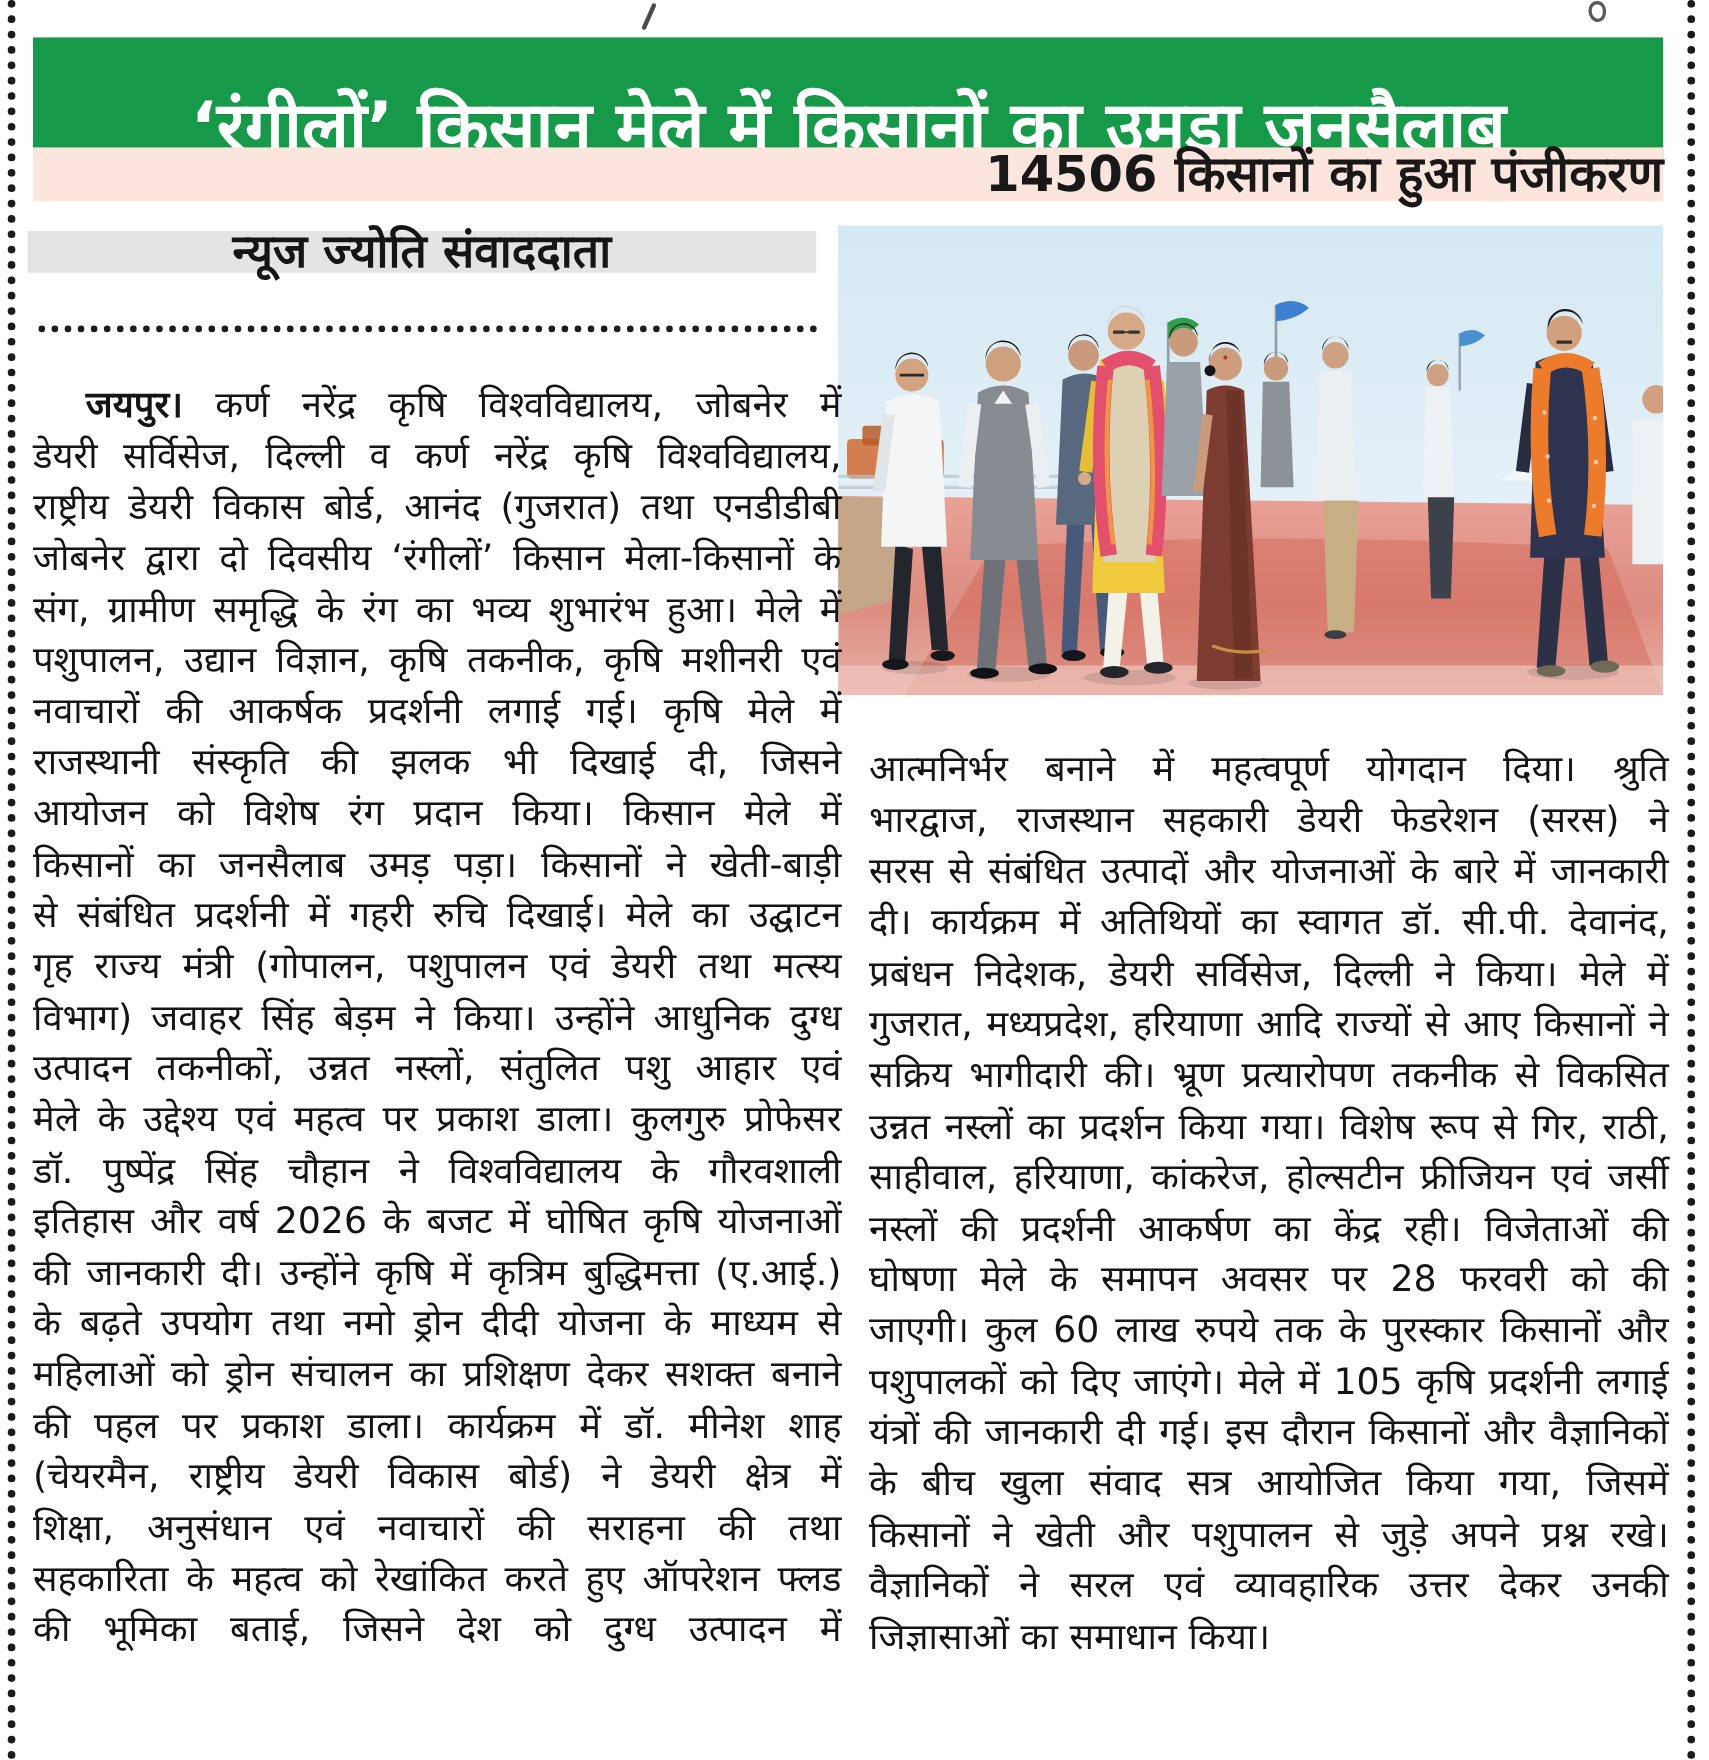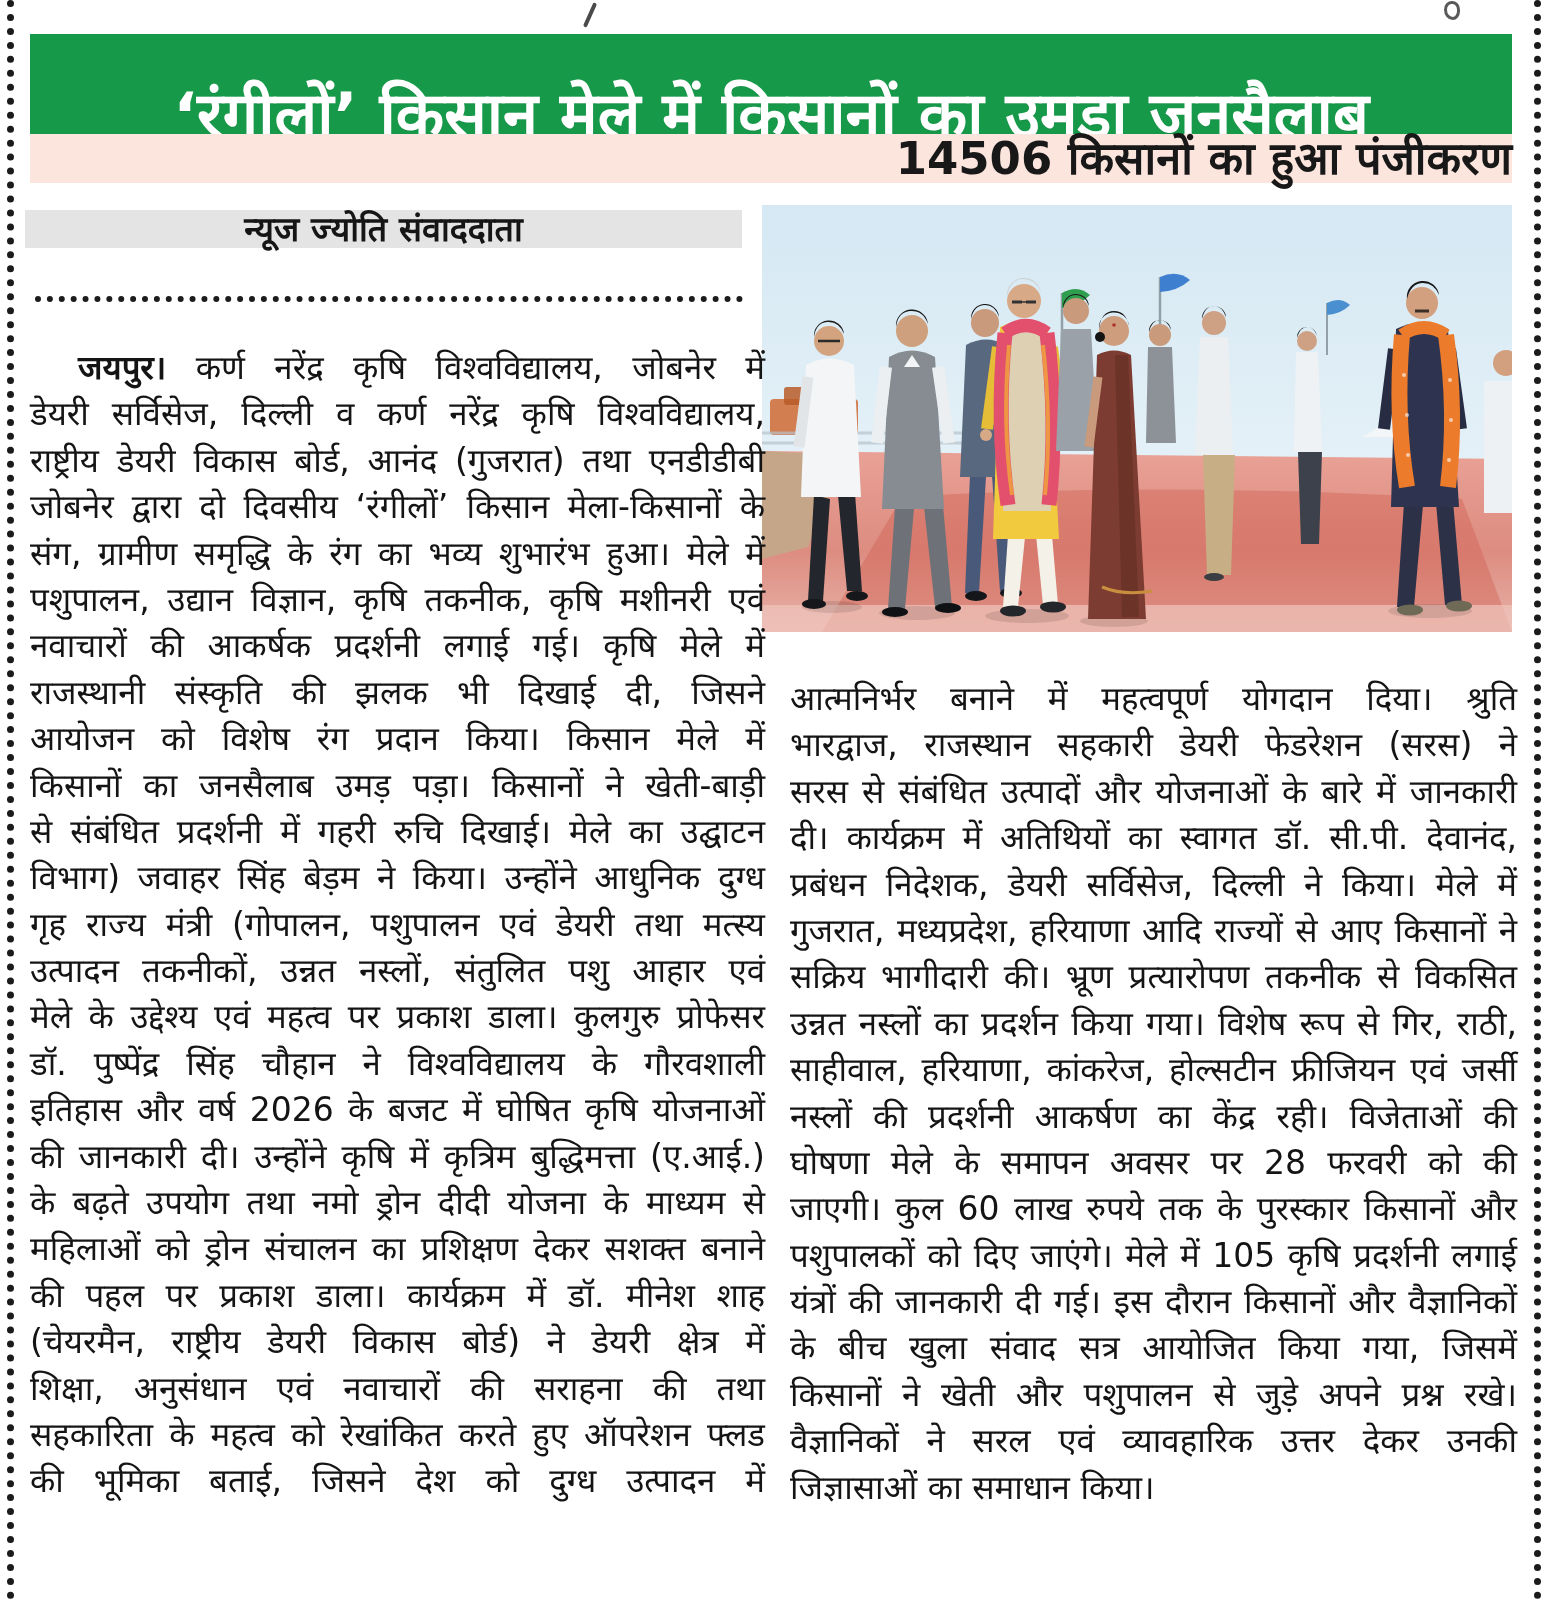--- a/index.html
+++ b/index.html
@@ -28,21 +28,21 @@
   #subheadline-band{
     left:30px;top:134px;width:1482px;height:49px;
     display:flex;align-items:center;justify-content:flex-end;
   }
   #subheadline-band .txt{color:#181818;font-weight:700;font-size:45px;line-height:1;}
   
   #byline-bar{
     left:25px;top:210px;width:717px;height:38px;background:#e4e4e4;
     display:flex;align-items:center;justify-content:center;overflow:visible;
   }
-  #byline-bar .txt{font-weight:700;font-size:34px;color:#151515;line-height:1;text-align:center;}
+  #byline-bar .txt{font-weight:700;font-size:42px;color:#151515;line-height:1;text-align:center;}
   
   #byline-rule{left:35px;top:296px;width:708px;height:0;border-top:6px dotted #1c1c1c;}
   
   .column{font-size:33px;color:#141414;}
   .column .tline{
     height:46.4px;line-height:46.4px;
     text-align:justify;text-align-last:justify;
     white-space:nowrap;overflow:visible;
   }
   #left-col{left:30px;top:345px;width:735px;}
@@ -252,22 +252,22 @@
 <div class="tline">डेयरी सर्विसेज, दिल्ली व कर्ण नरेंद्र कृषि विश्वविद्यालय,</div>
     <div class="tline">राष्ट्रीय डेयरी विकास बोर्ड, आनंद (गुजरात) तथा एनडीडीबी</div>
     <div class="tline">जोबनेर द्वारा दो दिवसीय ‘रंगीलों’ किसान मेला-किसानों के</div>
     <div class="tline">संग, ग्रामीण समृद्धि के रंग का भव्य शुभारंभ हुआ। मेले में</div>
     <div class="tline">पशुपालन, उद्यान विज्ञान, कृषि तकनीक, कृषि मशीनरी एवं</div>
     <div class="tline">नवाचारों की आकर्षक प्रदर्शनी लगाई गई। कृषि मेले में</div>
     <div class="tline">राजस्थानी संस्कृति की झलक भी दिखाई दी, जिसने</div>
     <div class="tline">आयोजन को विशेष रंग प्रदान किया। किसान मेले में</div>
     <div class="tline">किसानों का जनसैलाब उमड़ पड़ा। किसानों ने खेती-बाड़ी</div>
     <div class="tline">से संबंधित प्रदर्शनी में गहरी रुचि दिखाई। मेले का उद्घाटन</div>
+    <div class="tline">गृह राज्य मंत्री (गोपालन, पशुपालन एवं डेयरी तथा मत्स्य</div>
     <div class="tline">विभाग) जवाहर सिंह बेड़म ने किया। उन्होंने आधुनिक दुग्ध</div>
-    <div class="tline">गृह राज्य मंत्री (गोपालन, पशुपालन एवं डेयरी तथा मत्स्य</div>
     <div class="tline">उत्पादन तकनीकों, उन्नत नस्लों, संतुलित पशु आहार एवं</div>
     <div class="tline">मेले के उद्देश्य एवं महत्व पर प्रकाश डाला। कुलगुरु प्रोफेसर</div>
     <div class="tline">डॉ. पुष्पेंद्र सिंह चौहान ने विश्वविद्यालय के गौरवशाली</div>
     <div class="tline">इतिहास और वर्ष 2026 के बजट में घोषित कृषि योजनाओं</div>
     <div class="tline">की जानकारी दी। उन्होंने कृषि में कृत्रिम बुद्धिमत्ता (ए.आई.)</div>
     <div class="tline">के बढ़ते उपयोग तथा नमो ड्रोन दीदी योजना के माध्यम से</div>
     <div class="tline">महिलाओं को ड्रोन संचालन का प्रशिक्षण देकर सशक्त बनाने</div>
     <div class="tline">की पहल पर प्रकाश डाला। कार्यक्रम में डॉ. मीनेश शाह</div>
     <div class="tline">(चेयरमैन, राष्ट्रीय डेयरी विकास बोर्ड) ने डेयरी क्षेत्र में</div>
     <div class="tline">शिक्षा, अनुसंधान एवं नवाचारों की सराहना की तथा</div>

